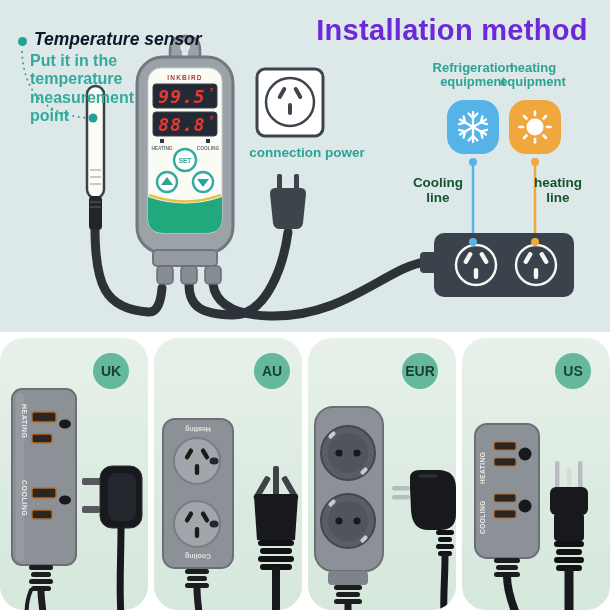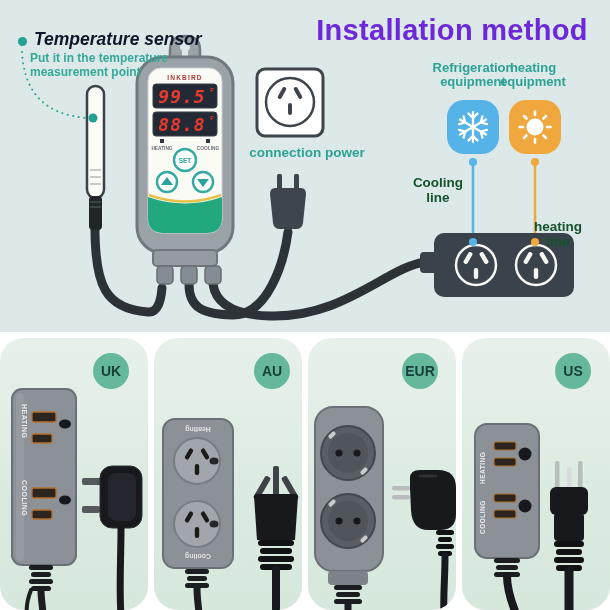--- a/index.html
+++ b/index.html
@@ -4,32 +4,32 @@
 <style>
   html,body{margin:0;padding:0;background:#ffffff;}
   body{width:610px;height:610px;overflow:hidden;font-family:"Liberation Sans",sans-serif;}
   .canvas{position:relative;width:610px;height:610px;background:#ffffff;}
   .top{position:absolute;top:0;left:0;width:610px;height:332px;background:#dce9e8;}
   .scene{position:absolute;top:0;left:0;}
   .page-title{position:absolute;top:14px;left:452px;transform:translateX(-50%);
     white-space:nowrap;font-size:29px;font-weight:800;color:#6d28d9;letter-spacing:.3px;}
   .sensor-dot{position:absolute;left:18px;top:37px;width:9px;height:9px;border-radius:50%;background:#21a191;}
   .sensor-label{position:absolute;left:34px;top:29px;font-size:17.5px;font-weight:800;color:#0f172a;font-style:italic;}
-  .sensor-note{position:absolute;left:30px;top:52px;width:140px;font-size:12px;font-weight:600;
+  .sensor-note{position:absolute;left:30px;top:52px;width:140px;font-size:16px;font-weight:600;
     color:#35a99b;line-height:1.15;}
   .conn-power{position:absolute;left:290px;top:145px;transform:translateX(-50%);
     font-size:13.5px;font-weight:600;color:#2da295;white-space:nowrap;margin-left:17px;}
   .equip-label{position:absolute;top:61px;transform:translateX(-50%);text-align:center;
     font-size:13px;font-weight:700;color:#2da295;line-height:1.1;}
   .refrig{left:473px;width:110px;}
   .heatq{left:533px;width:92px;}
   .line-label{position:absolute;top:176px;transform:translateX(-50%);text-align:center;
     font-size:13.5px;font-weight:700;color:#14532d;line-height:1.1;width:72px;}
   .coolline{left:438px;}
-  .heatline{left:558px;margin-top:44px;}
+  .heatline{left:558px;}
   .bottom{position:absolute;top:338px;left:0;width:610px;height:272px;display:flex;gap:6px;}
   .panel{position:relative;width:148px;height:272px;overflow:hidden;
     background:linear-gradient(180deg,#e7f1ea 0%,#dcebe1 55%,#d6e7dc 100%);border-radius:24px;}
   .badge{position:absolute;top:15px;width:36px;height:36px;border-radius:50%;background:#65b89b;
     display:flex;align-items:center;justify-content:center;font-size:14px;font-weight:800;color:#173f3a;}
   .badge-uk{left:93px;} .badge-au{left:100px;} .badge-eur{left:94px;} .badge-us{left:93px;}
   .panel svg{position:absolute;top:0;left:0;display:block;}
   svg text{font-family:"Liberation Sans",sans-serif;}
   .seg{font-family:"DejaVu Sans Mono",monospace;font-weight:bold;font-style:italic;}
 </style>

